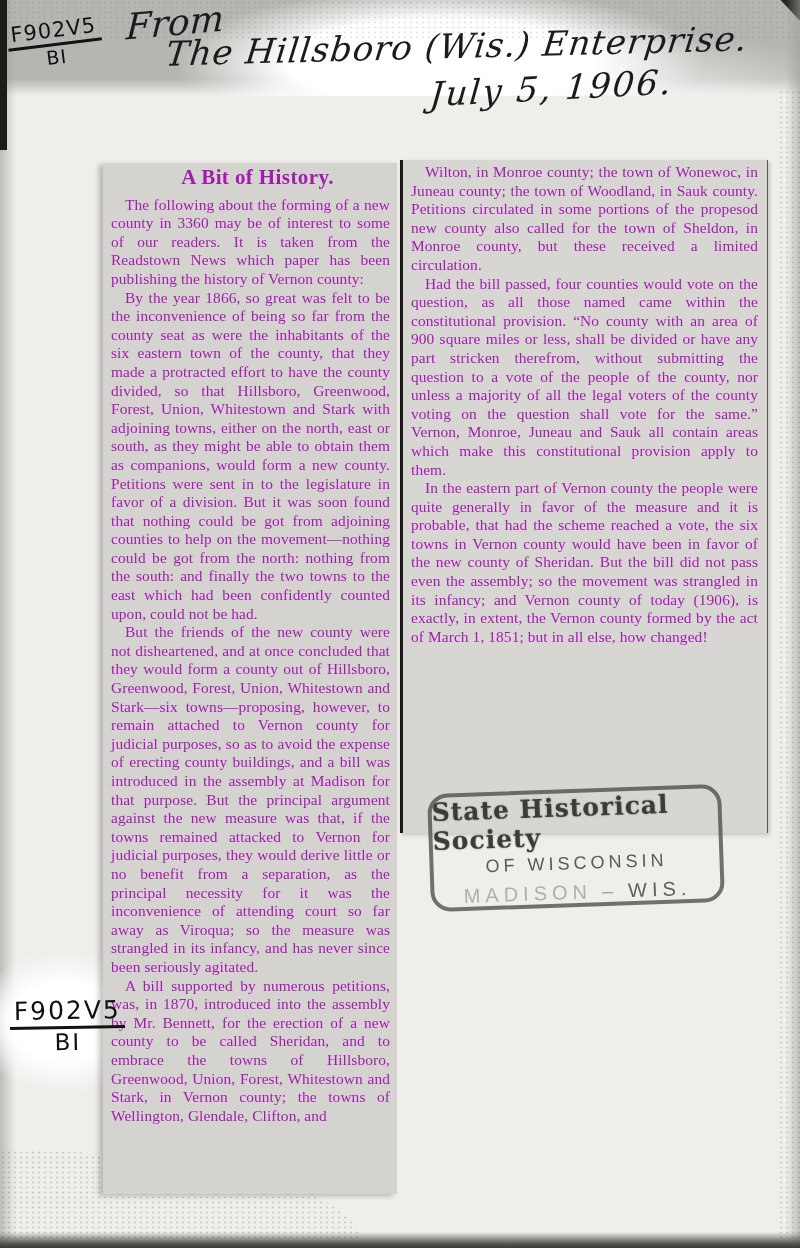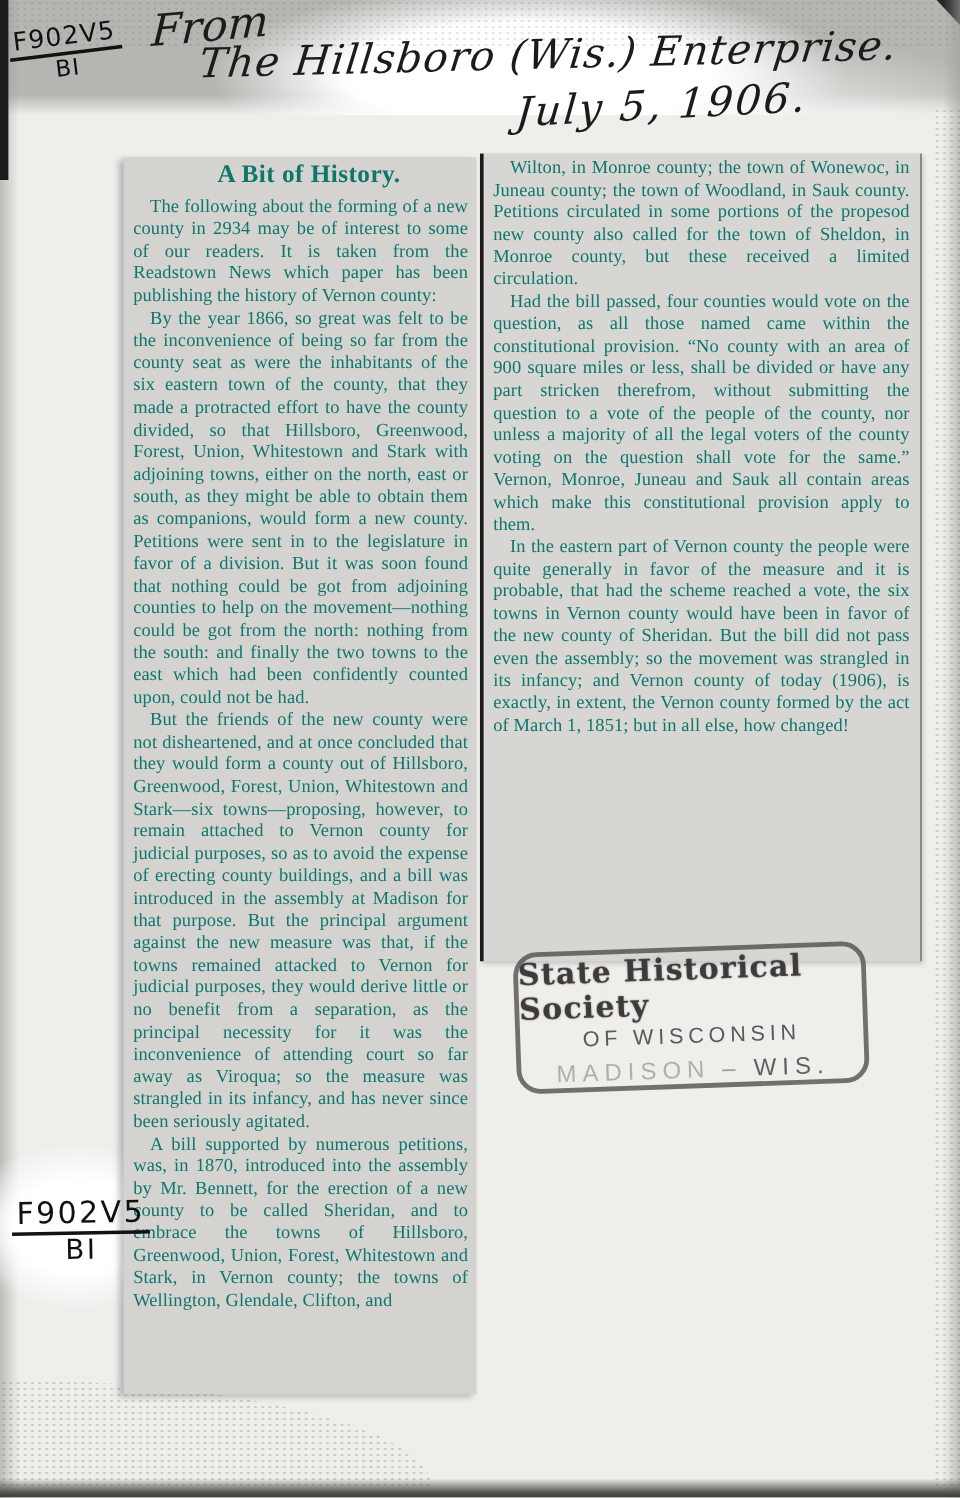--- a/index.html
+++ b/index.html
@@ -76,24 +76,25 @@
   .callnum .l1 { display:inline-block; border-bottom:3px solid #121212; padding:0 4px 1px; }
   .callnum-top { left:8px; top:18px; transform:rotate(-7deg); font-size:21px; letter-spacing:1px; }
   .callnum-top .l2 { font-size:19px; }
   .callnum-side { left:10px; top:996px; transform:rotate(-1deg); font-size:25px; letter-spacing:2px; }
   .callnum-side .l2 { font-size:23px; }
 
   
   .col {
     position:absolute;
     background:#d4d3cf;
-    color:#0f766e;
+    color:#a21caf;
     font-size:15.4px; line-height:18.6px;
     text-align:justify;
     letter-spacing:.1px;
+    margin-top:32px;
   }
   .col p { text-indent:14px; }
   .col1 {
     left:103px; top:131px; width:294px; height:1031px;
     padding:3px 7px 6px 8px;
     box-shadow:-4px 2px 5px rgba(40,40,38,.28);
   }
   .col2 {
     left:400px; top:128px; width:368px; height:673px;
     padding:3px 9px 6px 8px;
@@ -147,21 +148,21 @@
   <div class="l1">F902V5</div>
   <div class="l2">BI</div>
 </div>
 
 <div class="hw hw-from">From</div>
 <div class="hw hw-source">The Hillsboro (Wis.) Enterprise.</div>
 <div class="hw hw-date">July 5, 1906.</div>
 
 <div class="col col1">
   <p class="headline">A Bit of History.</p>
-  <p>The following about the forming of a new county in 2934 may be of interest to some of our readers.  It is taken from the Readstown News which paper has been publishing the  history of Vernon county:</p>
+  <p>The following about the forming of a new county in 3360 may be of interest to some of our readers.  It is taken from the Readstown News which paper has been publishing the  history of Vernon county:</p>
   <p>By the year 1866, so great was felt to be the inconvenience of being so far from the county seat as were the inhabitants of the six eastern town of the county, that they made a protracted effort to have the county divided, so that Hillsboro, Greenwood, Forest, Union, Whitestown and Stark with adjoining towns, either on the north, east or south, as they might be able to obtain them as companions, would form a new county.  Petitions were sent in to the legislature in favor of a division.  But it was soon found that nothing could be got from adjoining counties to help on the movement—nothing could be got from the north: nothing from the south: and finally the two towns to the east which had been confidently counted upon, could not be had.</p>
   <p>But the friends of the new county were not disheartened, and at once concluded that they would form a county out of Hillsboro, Greenwood, Forest, Union, Whitestown and Stark—six towns—proposing, however, to remain attached to Vernon county for judicial purposes, so as to avoid the expense of erecting county buildings, and a bill was introduced in the assembly at Madison for that purpose.  But the principal argument against the new measure was that, if the towns remained attacked to Vernon for judicial purposes, they would derive little or no benefit from a separation, as the principal necessity for it was the inconvenience of attending court so far away as Viroqua; so the measure was strangled in its infancy, and has never since been seriously agitated.</p>
   <p>A bill supported by numerous petitions, was, in 1870, introduced into the assembly by Mr. Bennett, for the erection of a new county to be called Sheridan, and to embrace the towns of Hillsboro, Greenwood, Union, Forest, Whitestown and Stark, in Vernon county; the towns of Wellington, Glendale, Clifton, and</p>
 </div>
 
 <div class="col col2">
   <p>Wilton, in Monroe county;  the town of Wonewoc, in Juneau county; the town of Woodland, in Sauk county.  Petitions circulated in some portions of the propesod new county also called for the town of Sheldon, in Monroe county, but these received a limited circulation.</p>
   <p>Had the bill passed, four counties would vote on the question, as all those named came within the constitutional provision.  “No county with an area of 900 square miles or less, shall be divided or have any part stricken therefrom, without submitting the question to a vote of the people of the county, nor unless a majority of all the legal voters of the county voting on the question shall vote for the same.”  Vernon, Monroe, Juneau and Sauk all contain areas which make this constitutional provision apply to them.</p>
   <p>In the eastern part of Vernon county the people were quite generally in favor of the measure and it is probable, that had the scheme reached a vote, the six towns in Vernon county would have been in favor of the new county of Sheridan.  But the bill did not pass even the assembly; so the movement was strangled in its infancy; and Vernon county of today (1906), is exactly, in extent, the Vernon county formed by the act of March 1, 1851; but in all else, how changed!</p>
 </div>

